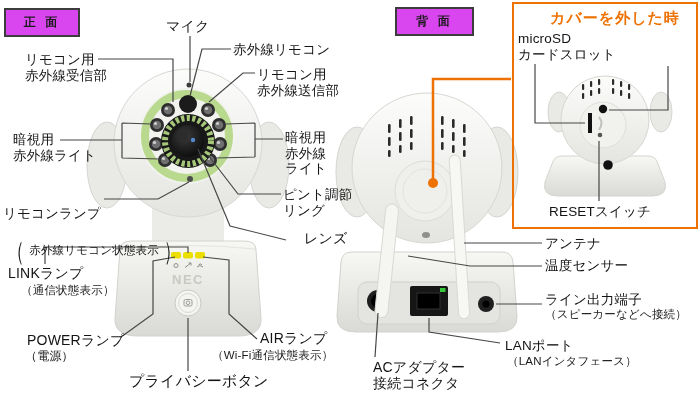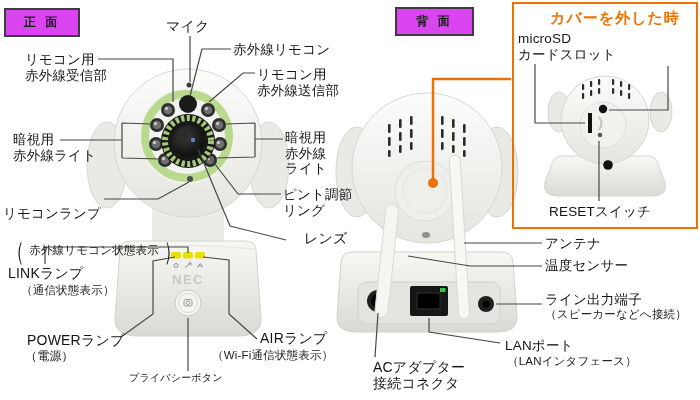--- a/index.html
+++ b/index.html
@@ -6,21 +6,21 @@
   .canvas{
     position:relative;width:700px;height:400px;background:#ffffff;overflow:hidden;
     font-family:"Liberation Sans","DejaVu Sans",sans-serif;color:#111;
   }
   .art{position:absolute;left:0;top:0;z-index:1;}
   .lbl{
     position:absolute;z-index:3;font-size:13.5px;line-height:1.15;
     white-space:pre-line;color:#141414;letter-spacing:0.2px;
   }
   .lbl.s14{font-size:14px;}
-  .lbl.s15{font-size:10px;}
+  .lbl.s15{font-size:15px;}
   .lbl.sub{font-size:11.5px;color:#1a1a1a;}
   .lbl.sub12{font-size:12px;}
   .viewbox{
     position:absolute;z-index:3;border:2px solid #3c3c3c;background:#d946ef;
     display:flex;align-items:center;justify-content:center;
     font-size:12px;font-weight:bold;letter-spacing:3px;color:#1a1a1a;
   }
   .coverbox{
     position:absolute;z-index:2;border:2px solid var(--accent);
     background:transparent;box-sizing:border-box;

